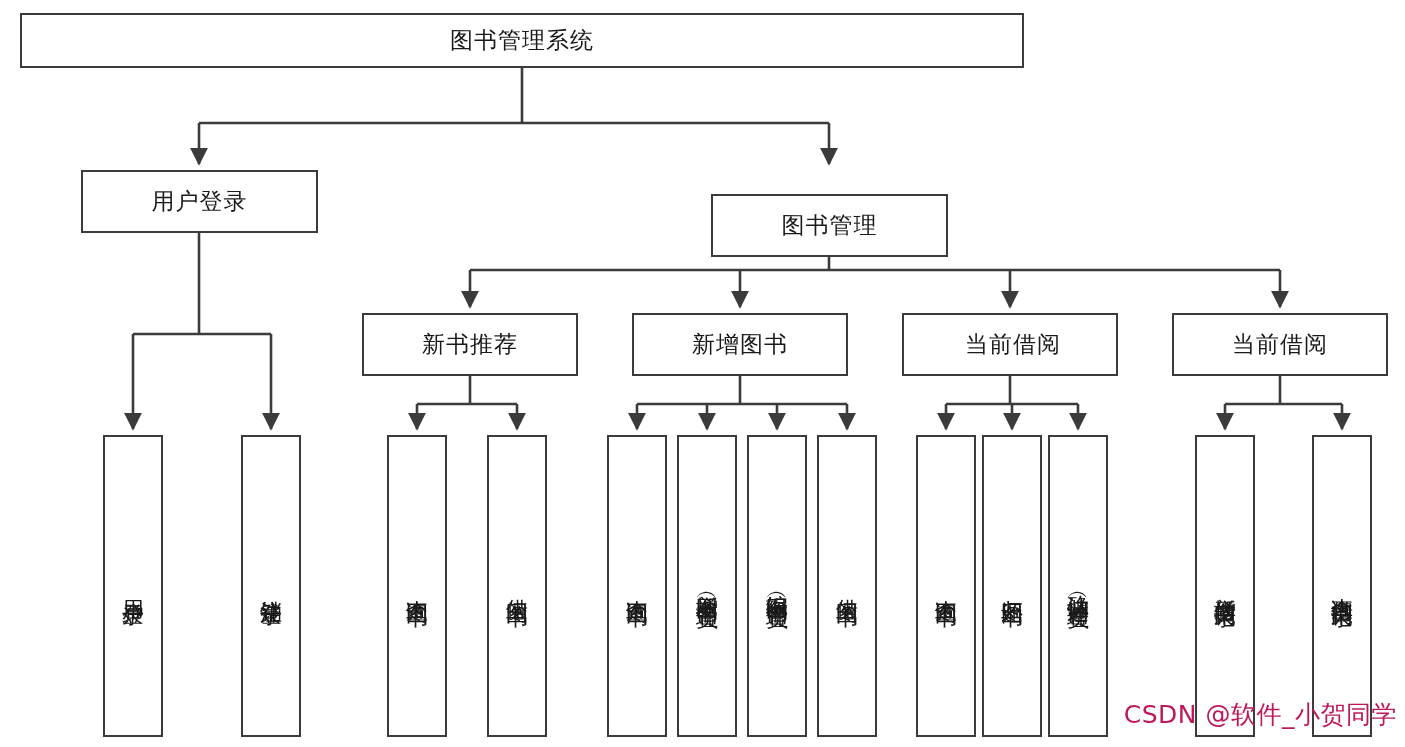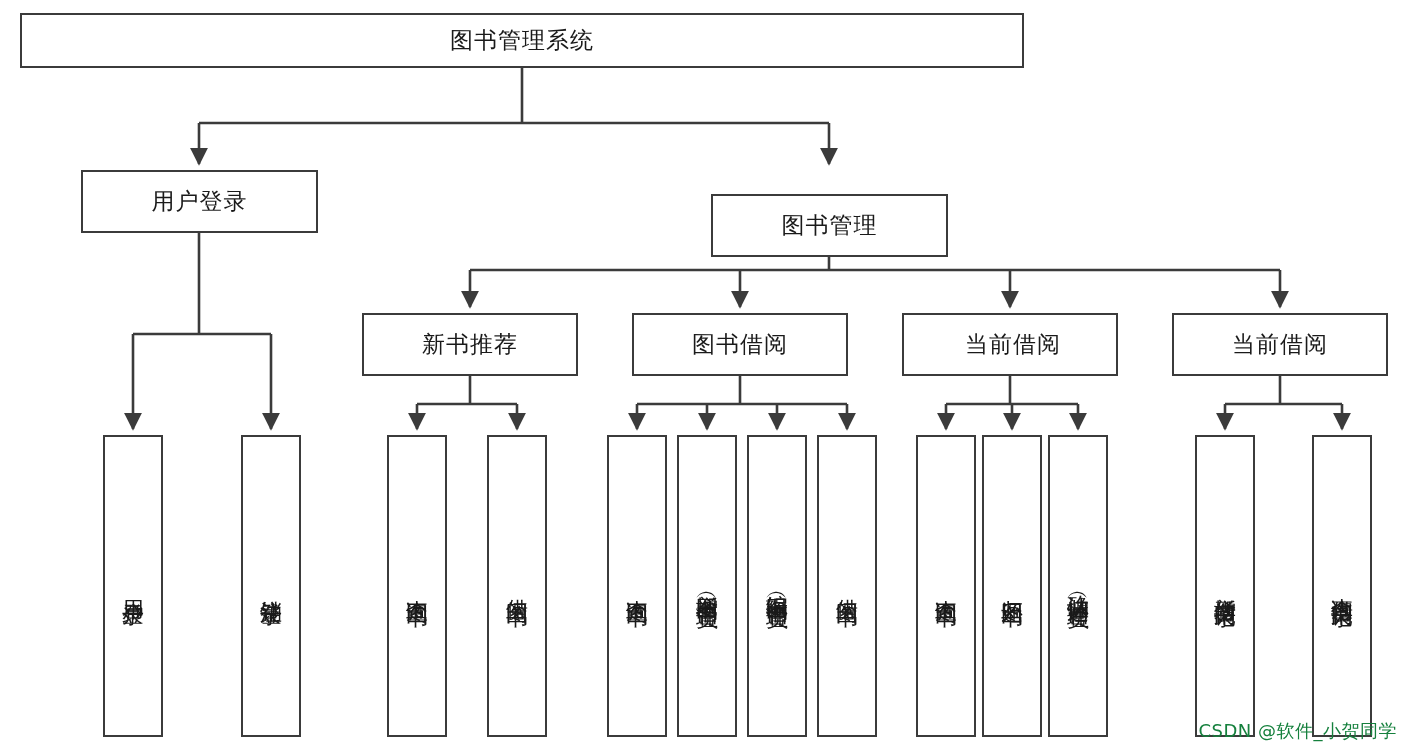--- a/index.html
+++ b/index.html
@@ -53,23 +53,23 @@
     white-space: pre-wrap;
     text-align: center;
   }
   .node-box.vertical .node-label {
     writing-mode: vertical-rl;
     text-orientation: upright;
   }
   #watermark {
     position: absolute;
     right: 8px;
-    bottom: 4px;
-    font-size: 18px;
-    color: #15803d;
+    bottom: 16px;
+    font-size: 25px;
+    color: #be185d;
     letter-spacing: 0.5px;
     user-select: none;
     pointer-events: none;
     font-family: "DejaVu Sans", "Liberation Sans", sans-serif;
   }
 </style>
 </head>
 <body>
 
 <div id="diagram-root">
@@ -132,21 +132,21 @@
     <span class="node-label">用户登录</span>
   </div>
   <div class="node-box horizontal" style="left:711px; top:170px; width:237px; height:63px;margin-top:24px;">
     <span class="node-label">图书管理</span>
   </div>
 
   <div class="node-box horizontal" style="left:362px; top:313px; width:216px; height:63px;">
     <span class="node-label">新书推荐</span>
   </div>
   <div class="node-box horizontal" style="left:632px; top:313px; width:216px; height:63px;">
-    <span class="node-label">图书借阅</span>
+    <span class="node-label">新增图书</span>
   </div>
   <div class="node-box horizontal" style="left:902px; top:313px; width:216px; height:63px;padding-left:6px;">
     <span class="node-label">当前借阅</span>
   </div>
   <div class="node-box horizontal" style="left:1172px; top:313px; width:216px; height:63px;">
     <span class="node-label">当前借阅</span>
   </div>
 
   <div class="node-box vertical" style="left:103px; top:435px; width:60px; height:302px;">
     <span class="node-label">用户登录</span>

